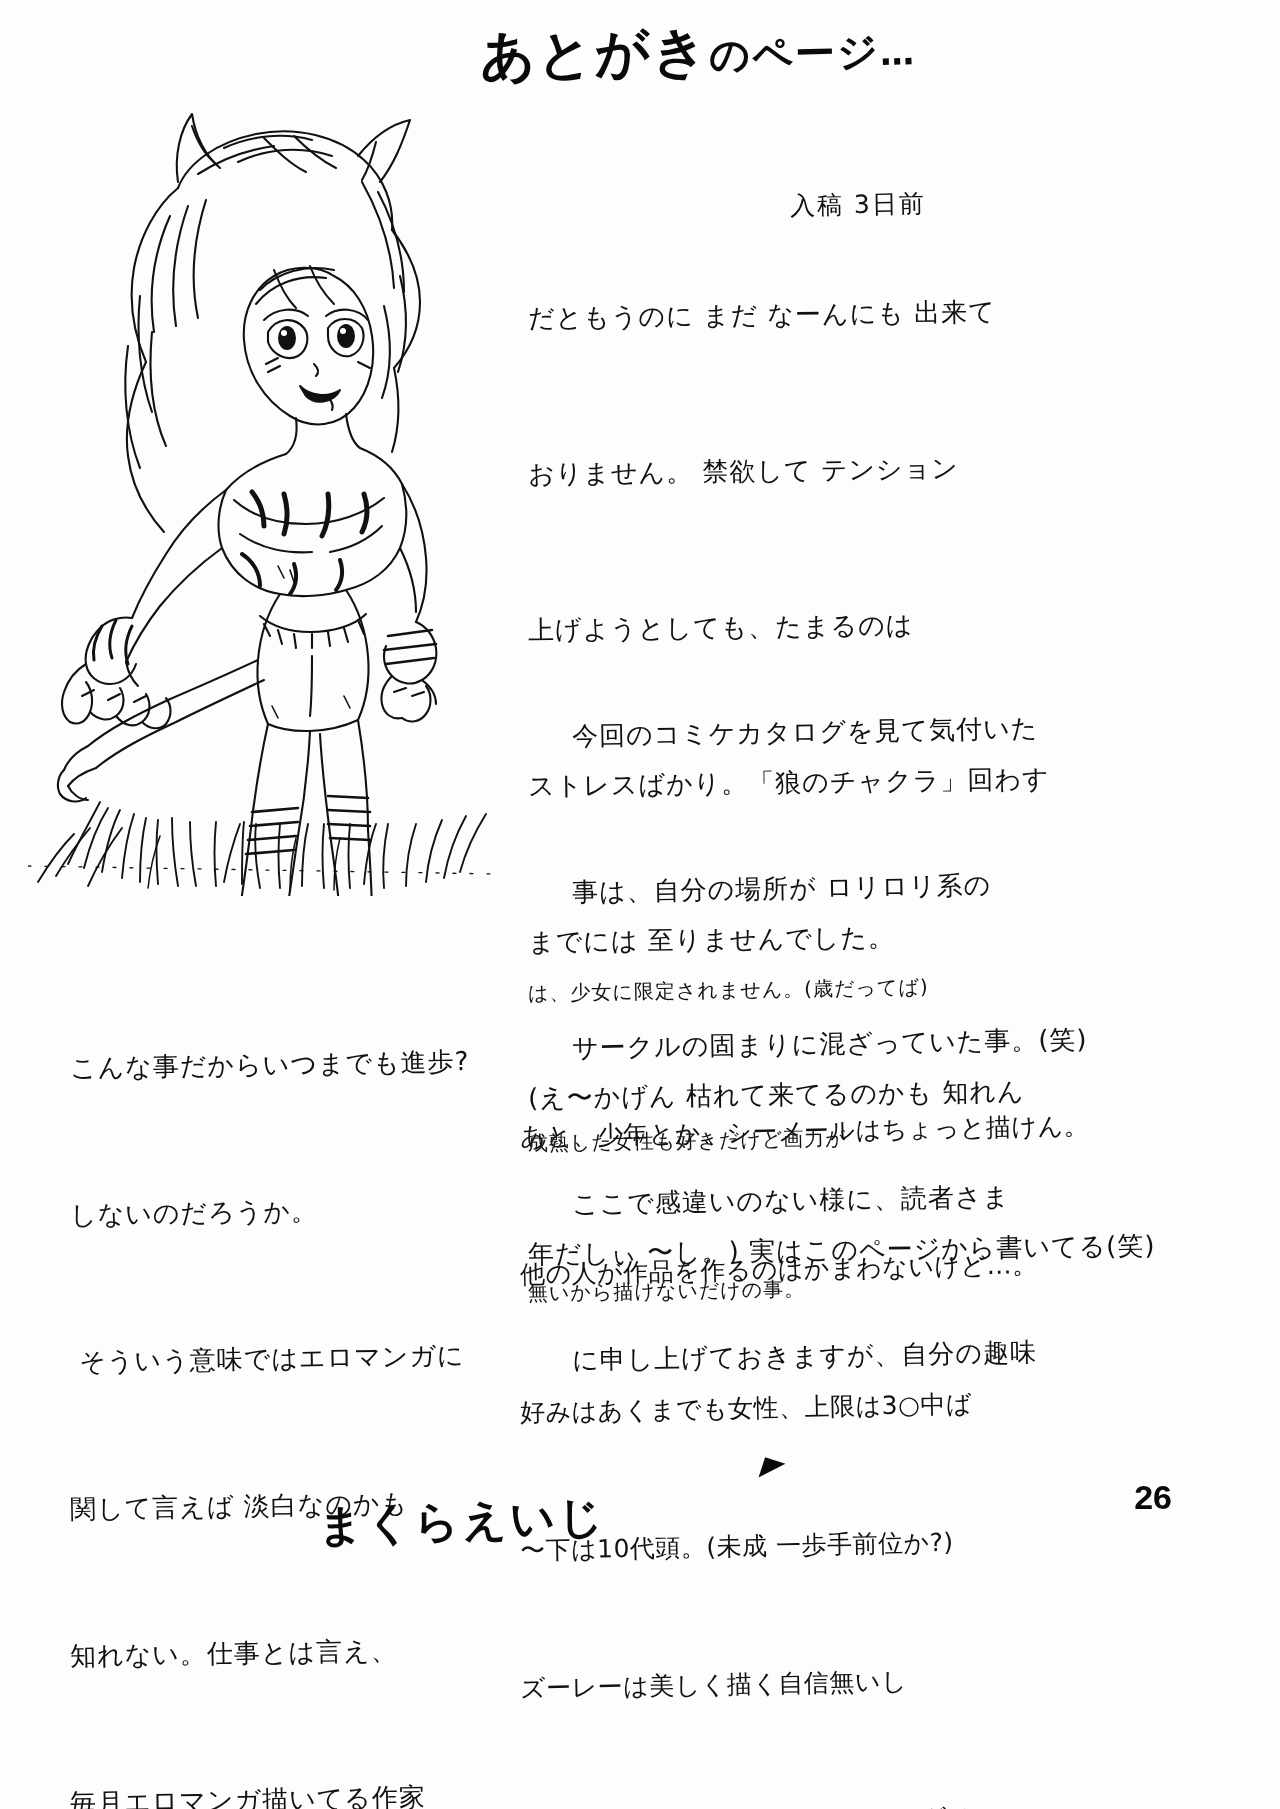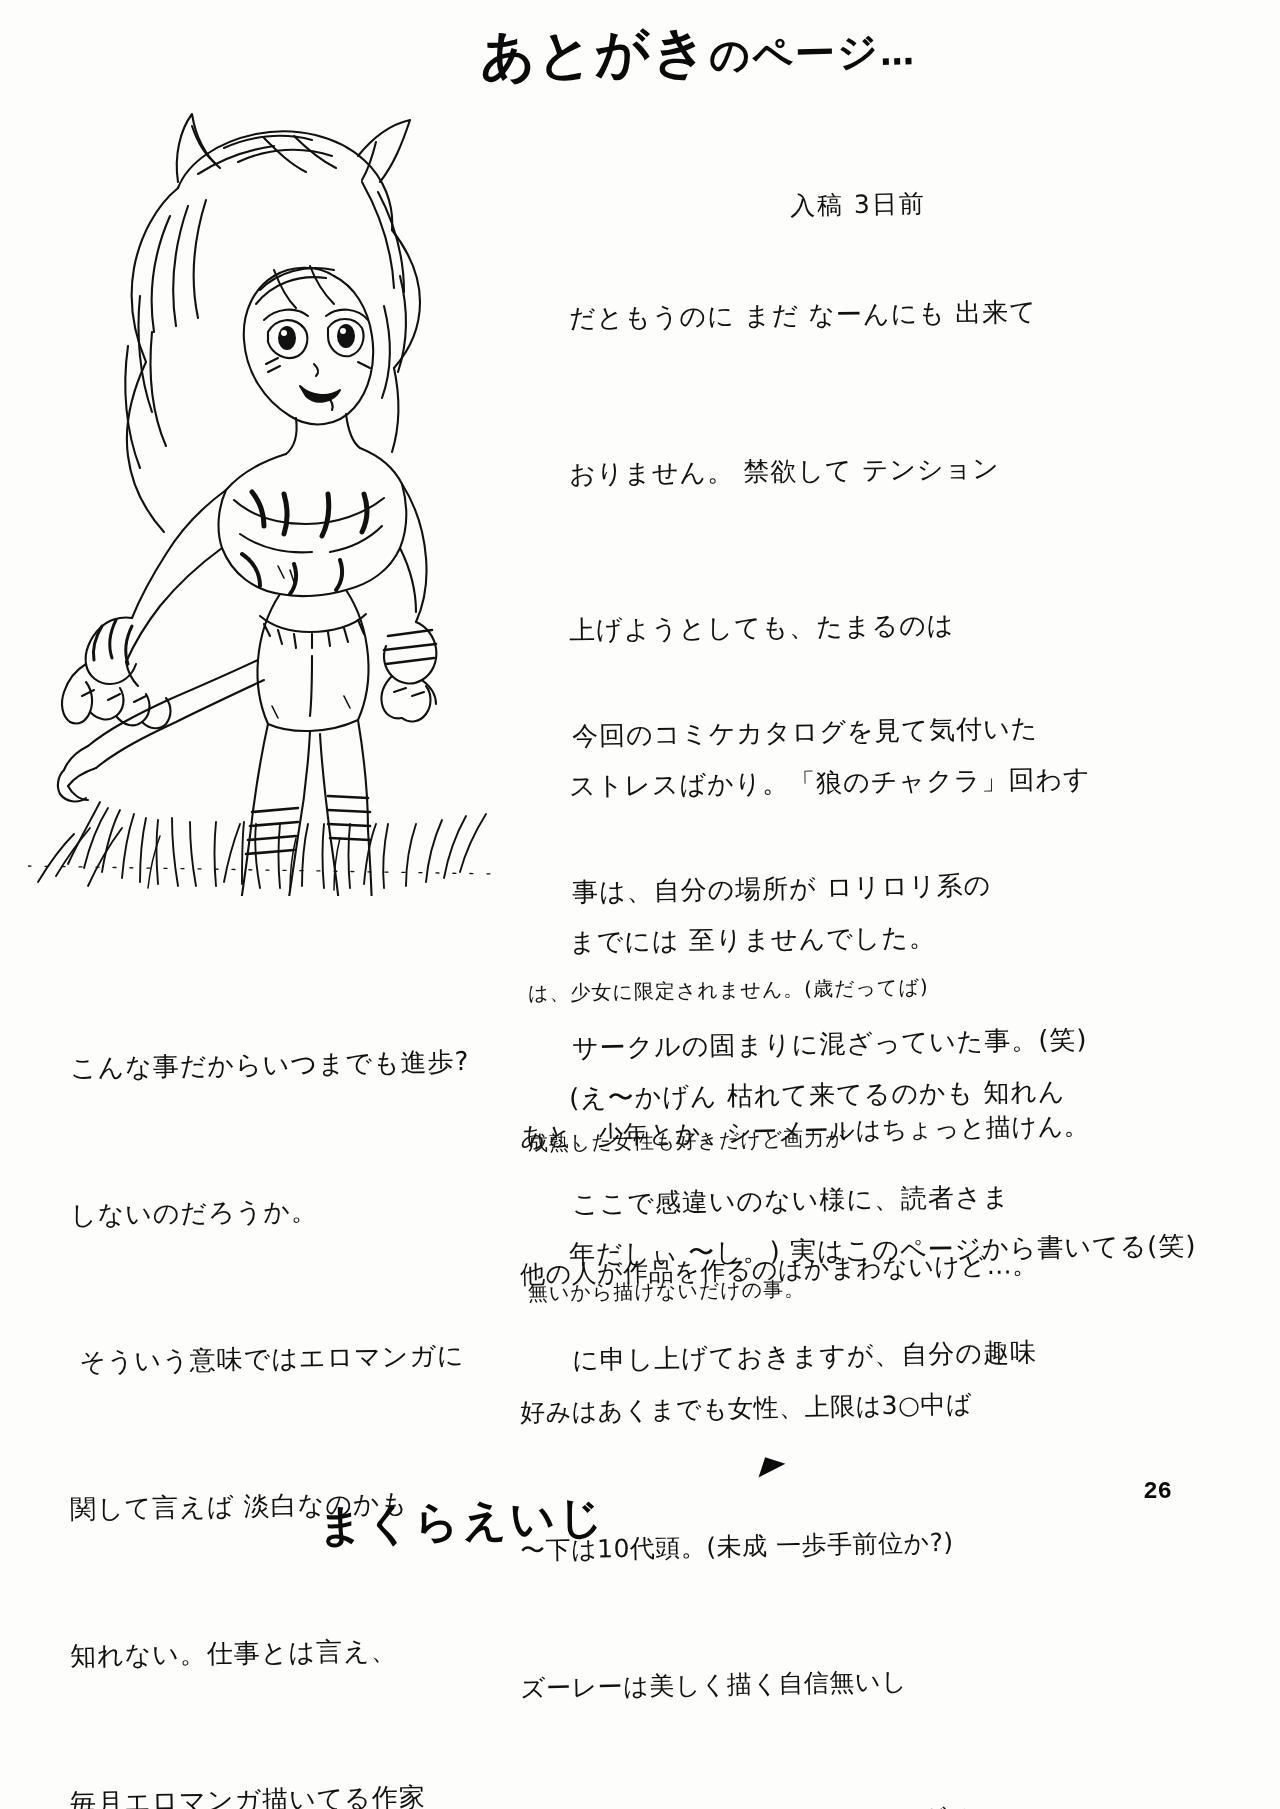--- a/index.html
+++ b/index.html
@@ -60,21 +60,20 @@
     transform: rotate(-1deg);
   }
 
   #right-col-1 {
     left: 528px;
     top: 188px;
     width: 530px;
     font-size: 26px;
     line-height: 52px;
     letter-spacing: 1px;
-    margin-left: 41px;
   }
   #right-col-1 .ln { transform: rotate(-0.8deg); transform-origin: left center; }
 
   #right-col-2 {
     left: 540px;
     top: 606px;
     width: 540px;
     font-size: 26px;
     line-height: 52px;
     letter-spacing: 1px;
@@ -120,24 +119,24 @@
     font-weight: bold;
     letter-spacing: 3px;
     color: #0a0a0a;
     transform: rotate(-2deg);
   }
 
   .page-number {
     position: absolute;
     right: 108px;
     top: 1478px;
-    font-size: 24px;
+    font-size: 34px;
     font-weight: bold;
     color: #0a0a0a;
-    font-family: Liberation Mono, monospace;
+    font-family: Liberation Sans, sans-serif;
   }
 
   .arrow-mark {
     position: absolute;
     left: 762px;
     top: 1452px;
     font-size: 28px;
     color: #0a0a0a;
     transform: rotate(18deg);
   }

